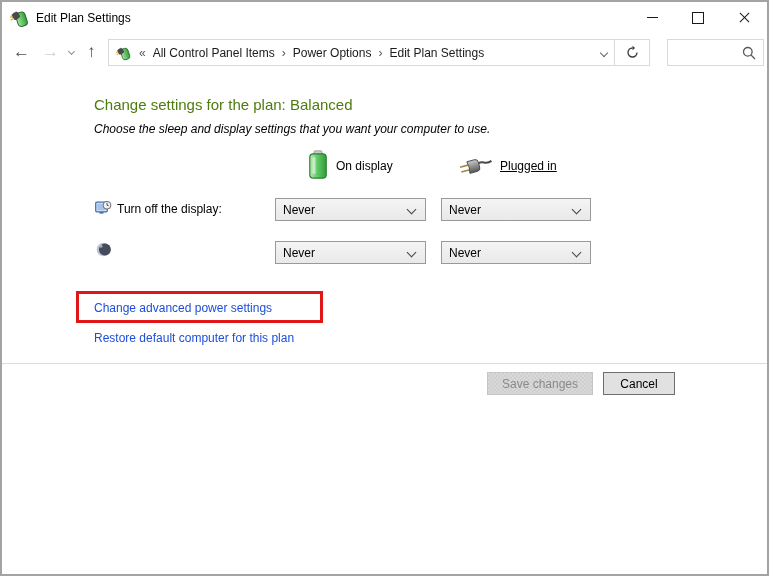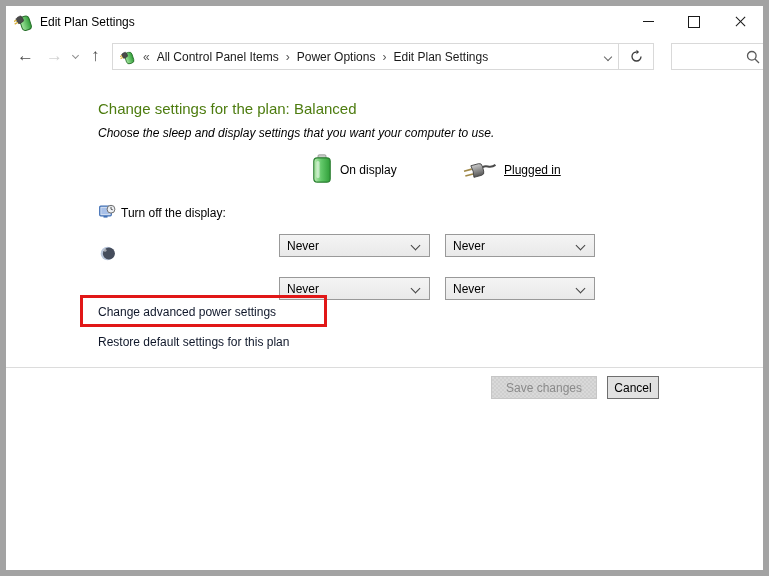--- a/index.html
+++ b/index.html
@@ -1,18 +1,18 @@
 <!DOCTYPE html>
 <html><head>
 <meta charset="utf-8">
 <style>
   html,body{margin:0;padding:0;background:#f5f5f5;}
   #window{
     position:relative;width:769px;height:576px;background:#ffffff;
-    border:6px solid #a3a3a3;box-sizing:border-box;overflow:hidden;
+    border:2px solid #a3a3a3;box-sizing:border-box;overflow:hidden;
     font-family:"Liberation Sans",sans-serif;color:#000;
   }
   
   .titlebar{position:absolute;top:0;left:0;right:0;height:32px;background:#fff;}
   .app-icon{position:absolute;left:8px;top:6px;width:20px;height:20px;}
   .title-text{position:absolute;left:34px;top:0;height:32px;line-height:32px;font-size:12px;color:#000;}
   .win-controls{position:absolute;right:0;top:0;display:flex;}
   .win-btn{width:46px;height:31px;display:flex;align-items:center;justify-content:center;background:#fff;border:none;padding:0;cursor:default;}
   .min-glyph{width:11px;height:1px;background:#1a1a1a;display:block;}
   .max-glyph{width:10px;height:10px;border:1px solid #1a1a1a;display:block;}
@@ -39,37 +39,37 @@
   .heading{position:absolute;left:92px;top:94px;font-size:15px;color:#4d7c0f;}
   .subheading{position:absolute;left:92px;top:120px;font-size:12px;color:#000;font-style:italic;}
   .col-icon-batt{position:absolute;left:307px;top:148px;}
   .col-label-batt{position:absolute;left:334px;top:157px;font-size:12px;}
   .col-icon-plug{position:absolute;left:456px;top:151px;}
   .col-label-plug{position:absolute;left:498px;top:157px;font-size:12px;text-decoration:underline;}
   .row-icon-display{position:absolute;left:93px;top:198px;}
   .row-label-display{position:absolute;left:115px;top:200px;font-size:12px;text-align:center;}
   .row-icon-sleep{position:absolute;left:94px;top:240px;}
   .row-label-sleep{position:absolute;left:115px;top:243px;font-size:12px;}
-  .sel{position:absolute;height:23px;background:linear-gradient(#f4f4f4,#e9e9e9);border:1px solid #999;box-sizing:border-box;display:flex;align-items:center;padding-left:7px;font-size:12px;color:#000;cursor:default;margin-top:32px;}
+  .sel{position:absolute;height:23px;background:linear-gradient(#f4f4f4,#e9e9e9);border:1px solid #999;box-sizing:border-box;display:flex;align-items:center;padding-left:7px;font-size:12px;color:#000;cursor:default;}
   .sel .chev{position:absolute;right:10px;top:7px;width:6px;height:6px;border-right:1.3px solid #444;border-bottom:1.3px solid #444;transform:rotate(45deg);}
   #sel-display-batt{left:273px;top:196px;width:151px;}
   #sel-display-ac{left:439px;top:196px;width:150px;}
   #sel-sleep-batt{left:273px;top:239px;width:151px;}
   #sel-sleep-ac{left:439px;top:239px;width:150px;}
   .red-box{position:absolute;left:74px;top:289px;width:247px;height:32px;border:3px solid #e11717;box-sizing:border-box;}
-  .link{position:absolute;left:92px;font-size:12px;color:#0f172a;text-decoration:none;cursor:pointer;}
+  .link{position:absolute;left:92px;font-size:12px;color:#1d4ed8;text-decoration:none;cursor:pointer;}
   #link-advanced{top:299px;}
   #link-restore{top:329px;}
   .divider{position:absolute;left:0;top:361px;width:100%;height:1px;background:#dcdcdc;}
   .btn{position:absolute;top:370px;height:23px;font-size:12px;font-family:"Liberation Sans",sans-serif;display:flex;align-items:center;justify-content:center;padding:0;}
   #btn-save{left:485px;width:106px;color:#8a8a8a;border:1px solid #c6c6c6;
     background-color:#d9d9d9;
     background-image:conic-gradient(#cfcfcf 25%, #d9d9d9 25% 50%, #cfcfcf 50% 75%, #d9d9d9 75%);
     background-size:4px 4px;}
-  #btn-cancel{left:601px;width:52px;background:#e1e1e1;border:1px solid #6e6e6e;color:#000;}
+  #btn-cancel{left:601px;width:72px;background:#e1e1e1;border:1px solid #6e6e6e;color:#000;}
 </style>
 </head>
 <body>
 
 <div id="window">
 
   <div class="titlebar">
     <span class="app-icon">
       <svg width="20" height="20" viewBox="0 0 20 20">
         <defs>
@@ -224,19 +224,19 @@
     <span>Never</span>
     <span class="chev"></span>
   </div>
   <div class="sel" id="sel-sleep-ac">
     <span>Never</span>
     <span class="chev"></span>
   </div>
 
   <div class="red-box"></div>
   <a class="link" id="link-advanced">Change advanced power settings</a>
-  <a class="link" id="link-restore">Restore default settings for this plan</a>
+  <a class="link" id="link-restore">Restore default computer for this plan</a>
 
   <div class="divider"></div>
   <button class="btn" id="btn-save" disabled="">Save changes</button>
   <button class="btn" id="btn-cancel">Cancel</button>
 
 </div>
 
 </body></html>

